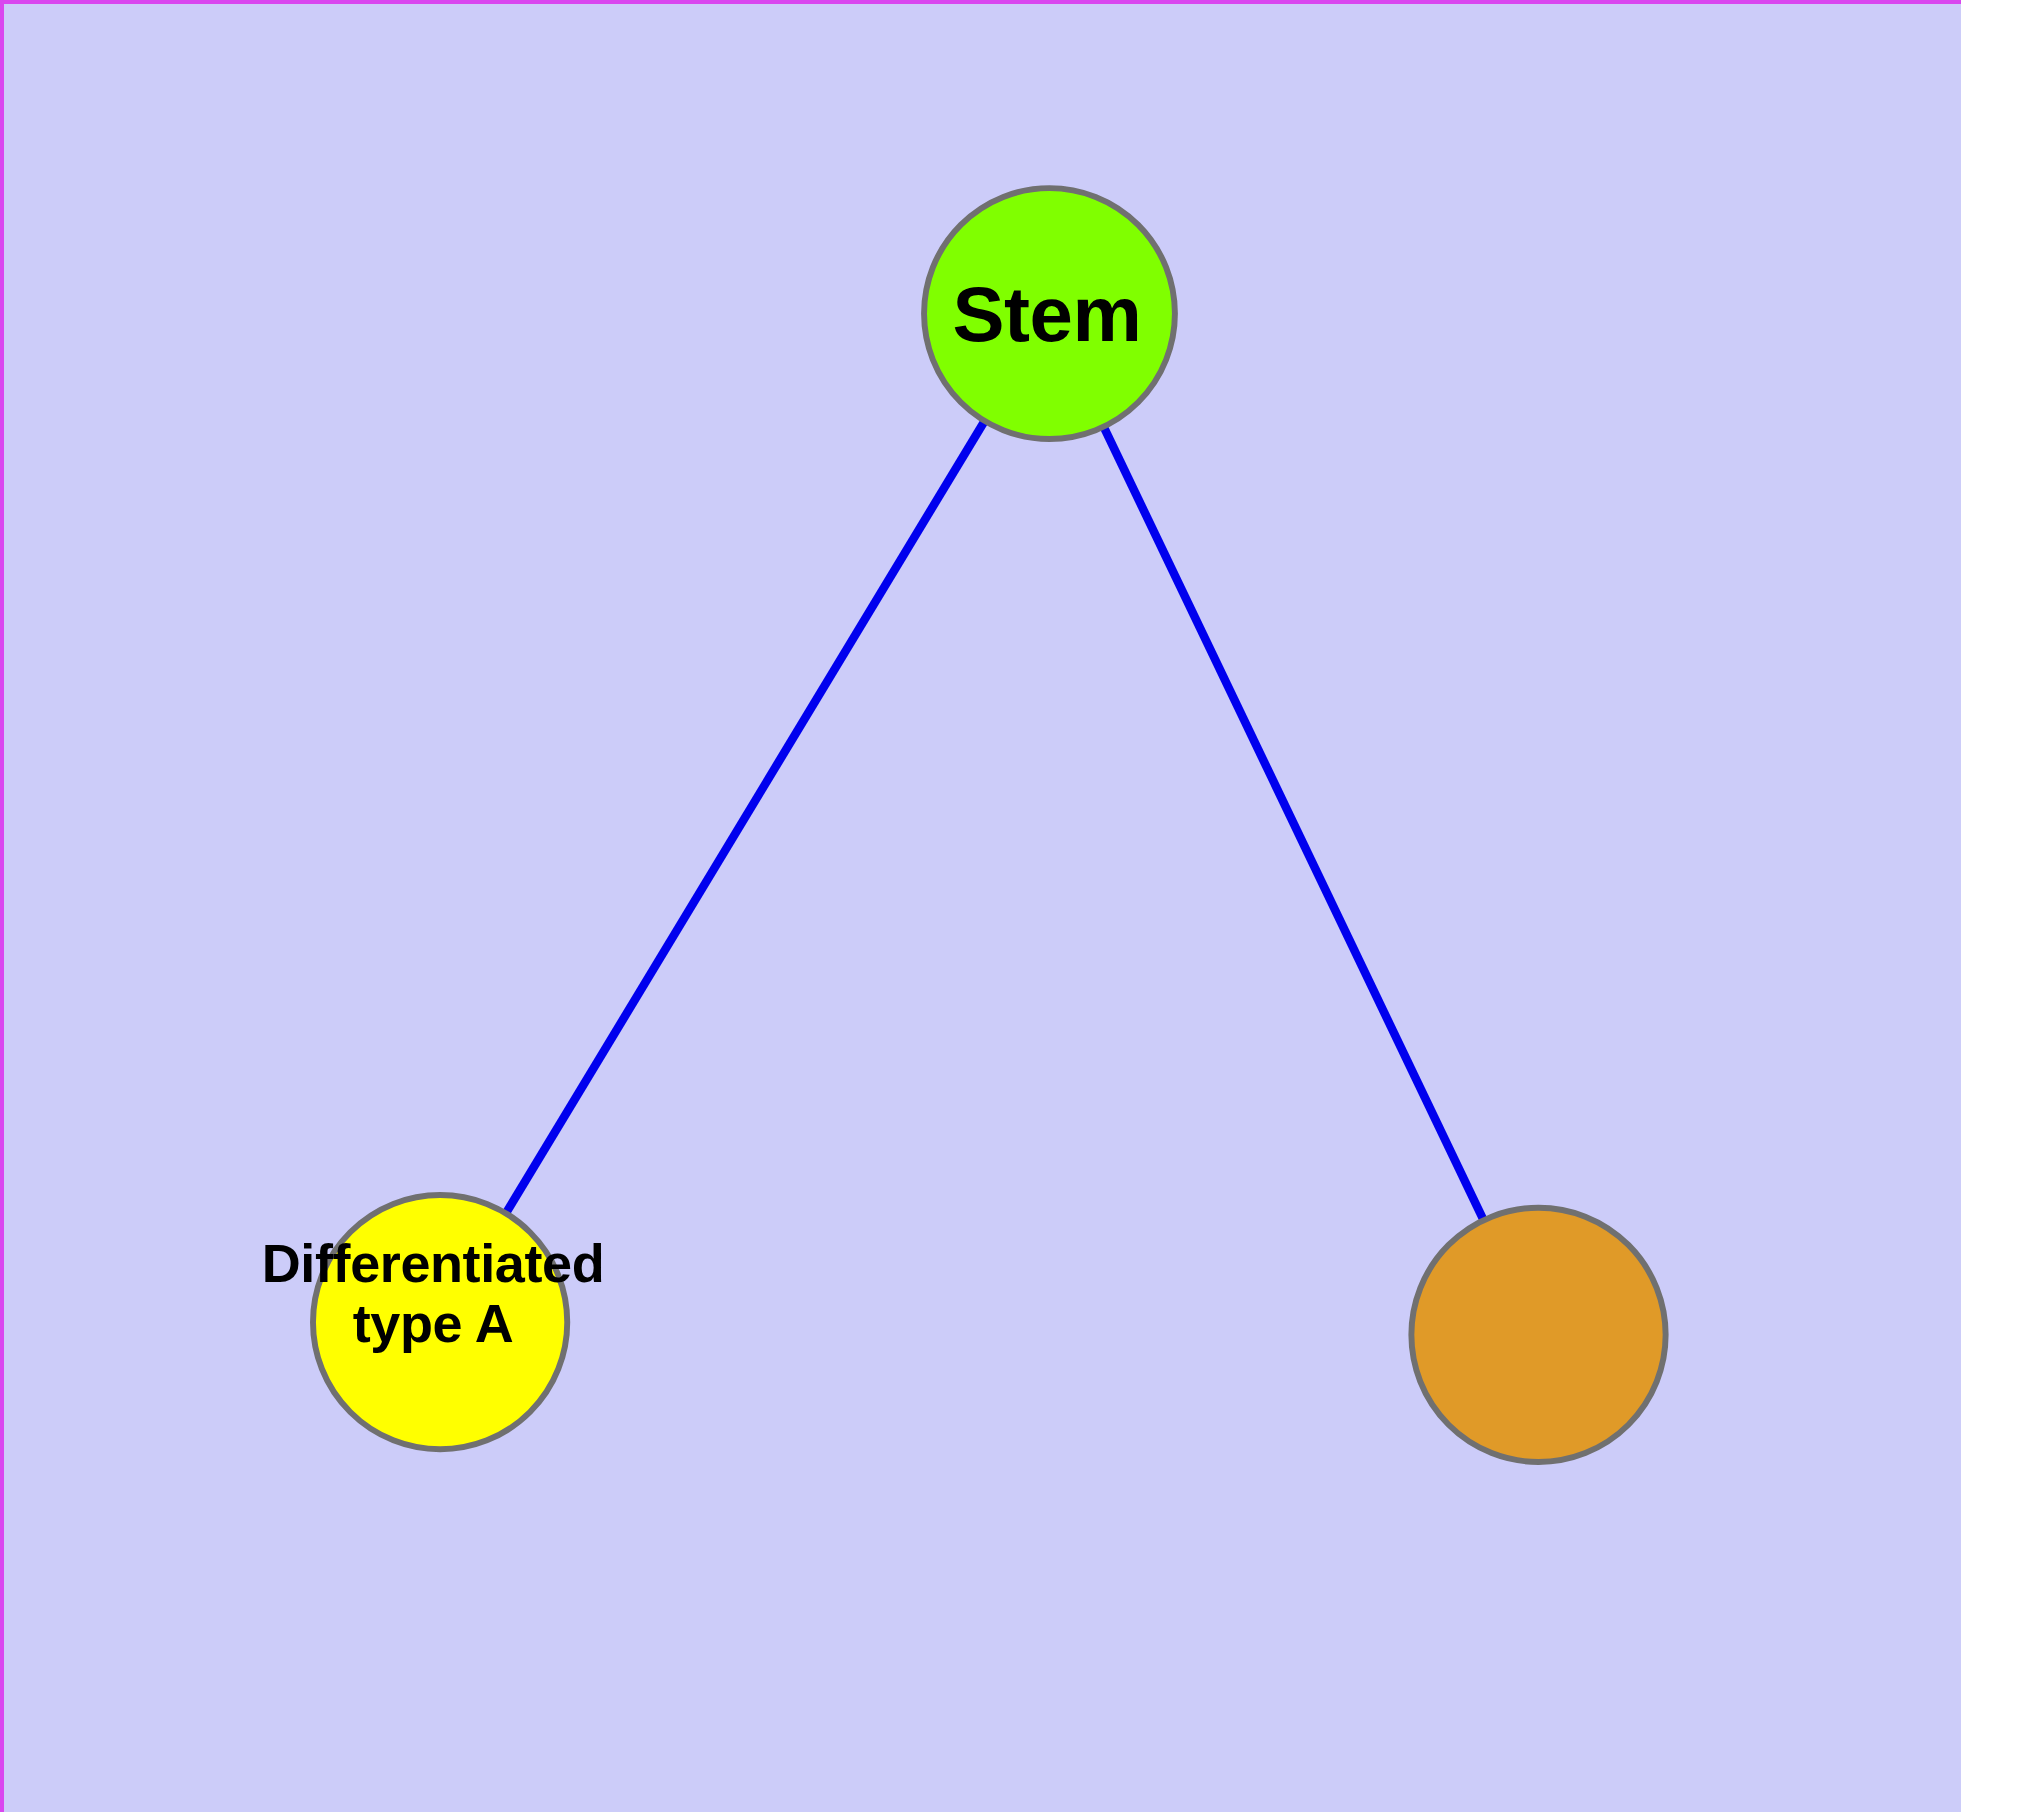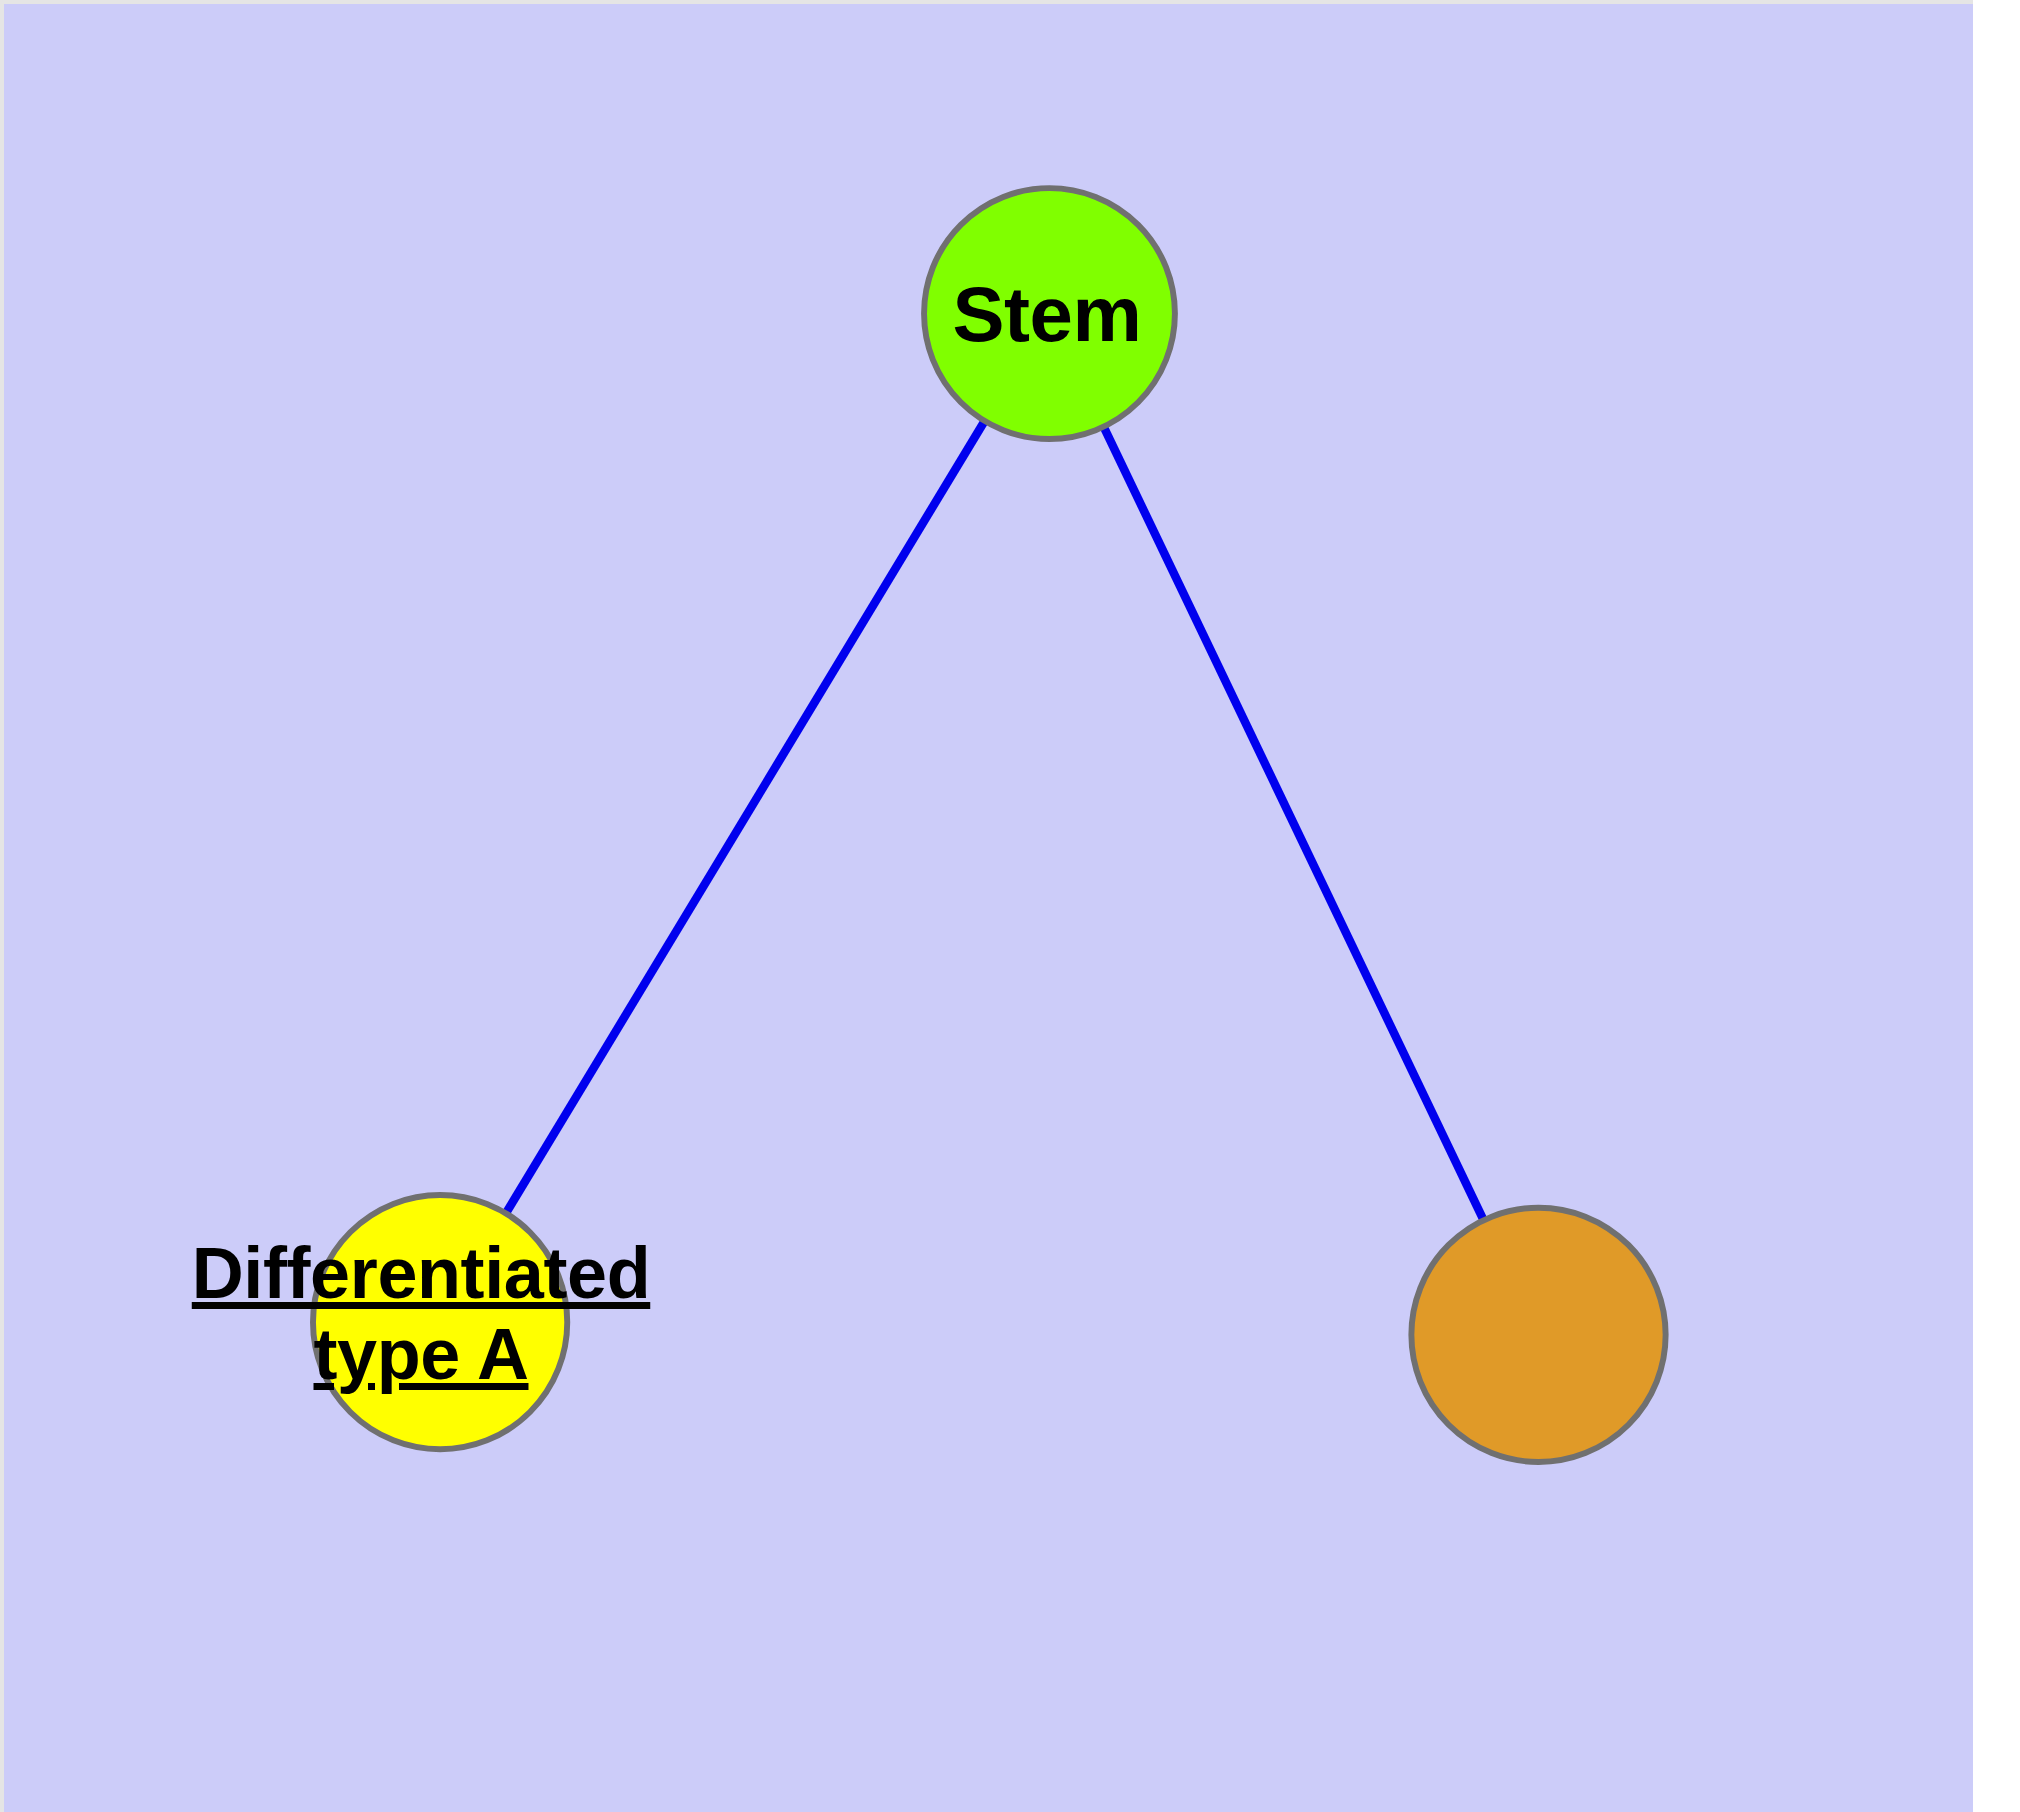--- a/index.html
+++ b/index.html
@@ -4,24 +4,23 @@
 <style>
   html, body {
     margin: 0;
     padding: 0;
     background: #ffffff;
   }
   #canvas {
     position: relative;
     width: 1961px;
     height: 1812px;
-    background: #e5e5e5;
+    background: #d946ef;
     overflow: hidden;
     font-family: "Liberation Sans", "DejaVu Sans", sans-serif;
-    padding-left: 12px;
   }
   .plot-bg {
     position: absolute;
     left: 4.2px;
     top: 4.2px;
     width: 2016px;
     height: 1808px;
     background: #ccccf9;
   }
   .graph-svg {
@@ -41,25 +40,24 @@
     pointer-events: none;
     letter-spacing: -0.4px;
   }
   .label-stem {
     font-size: 78px;
     left: 708px;
     top: 271px;
     width: 678px;
   }
   .label-a {
-    font-size: 72px;
-    left: 82px;
+    font-size: 54px;
+    left: 94px;
     top: 1233px;
     width: 678px;
-    text-decoration: underline;
   }
   .label-b {
     font-size: 78px;
     left: 1179px;
     top: 1233px;
     width: 678px;
   }
 </style>
 </head>
 <body>

